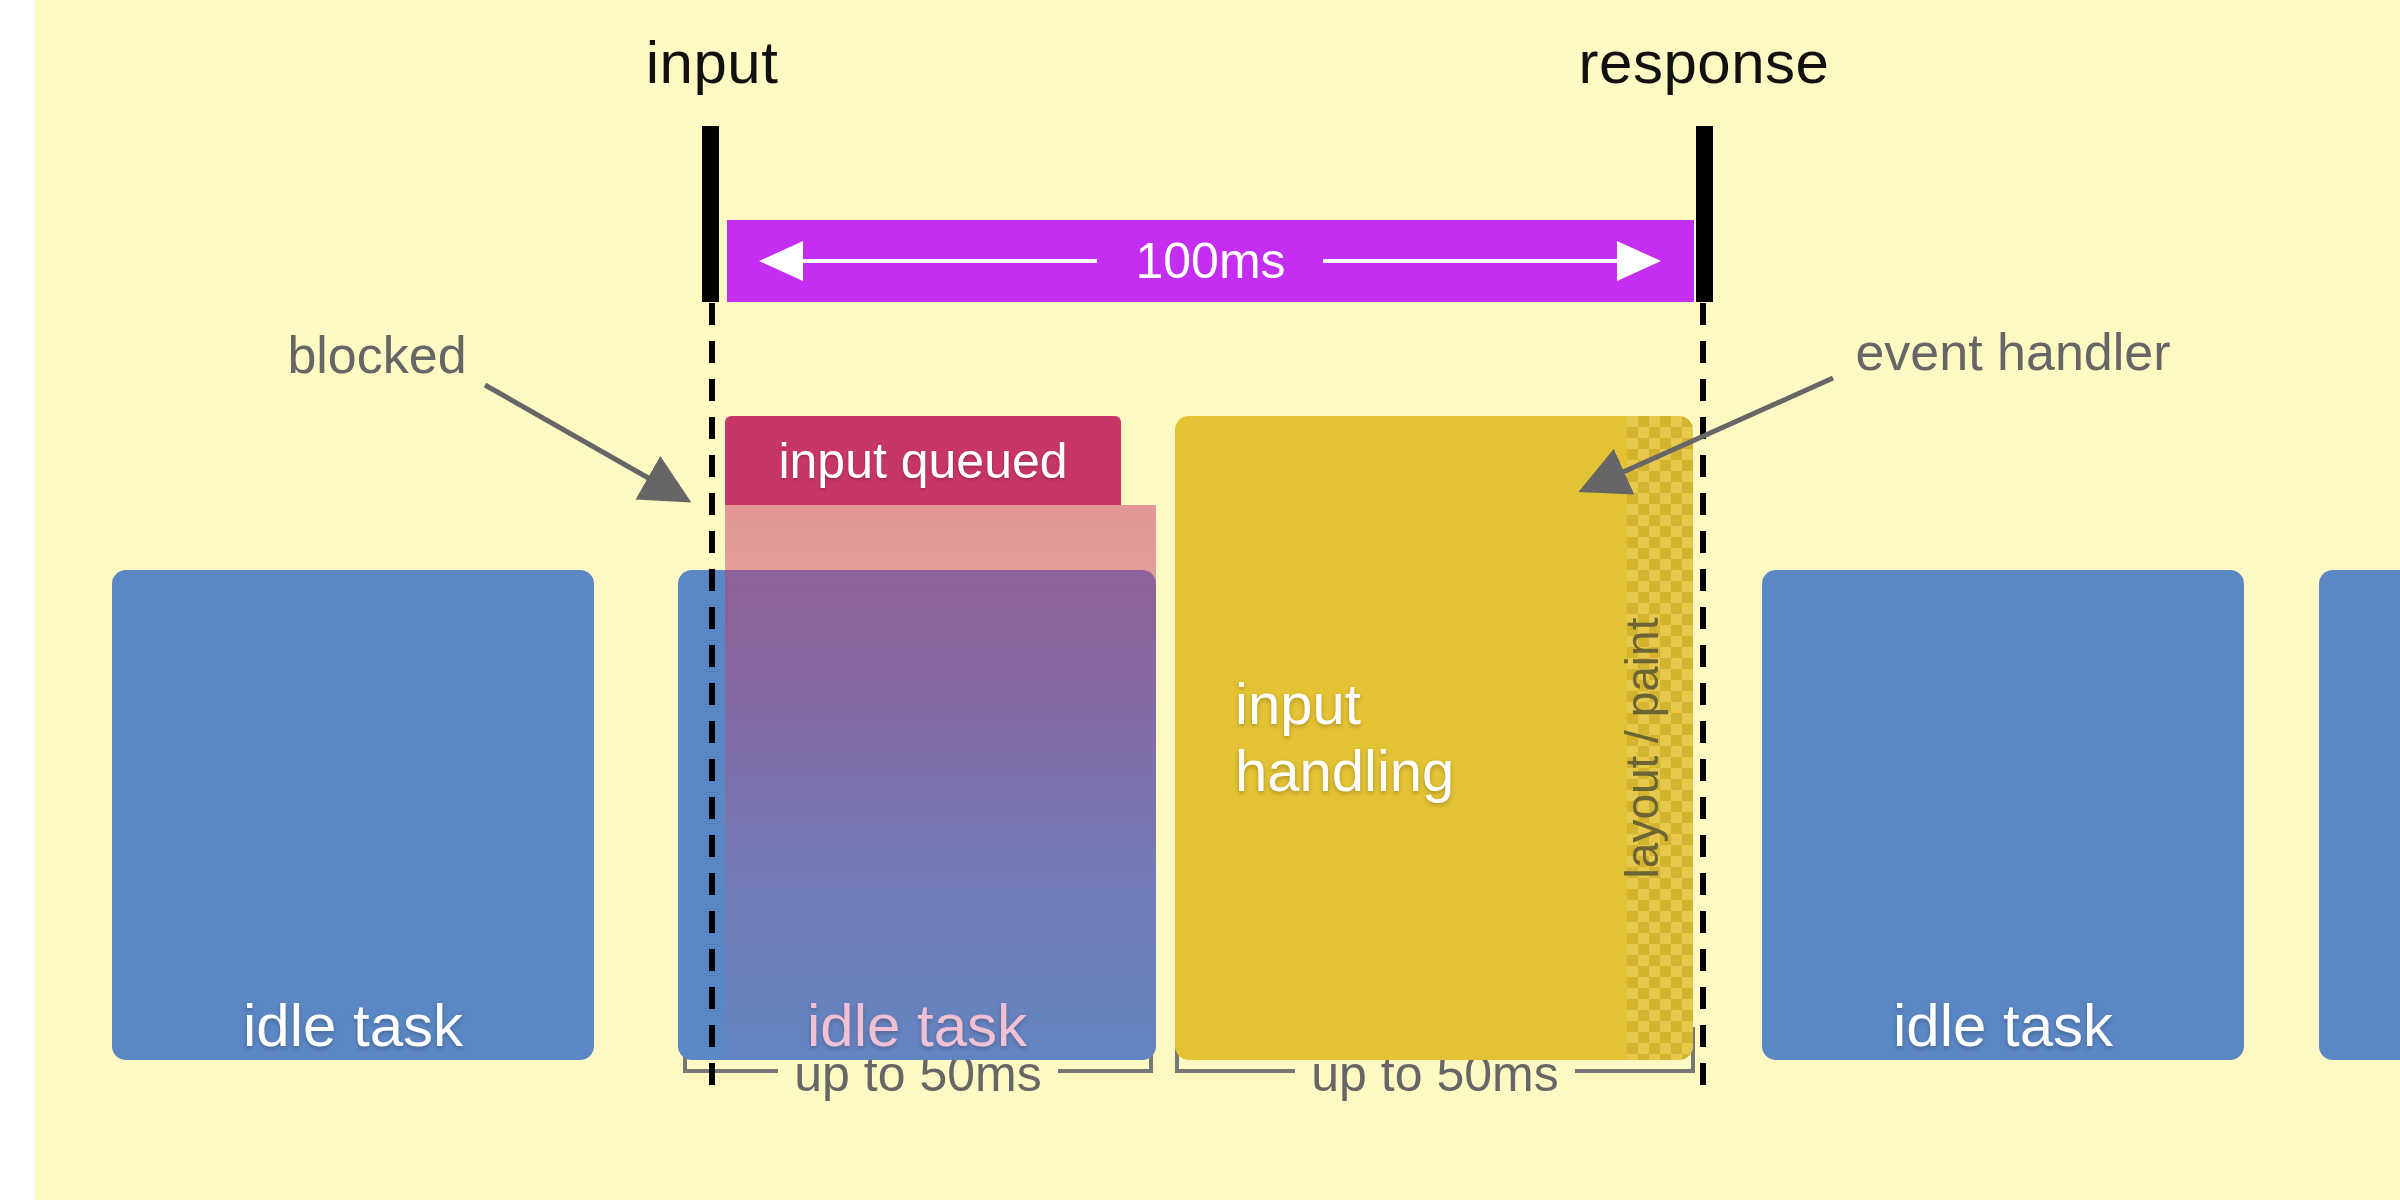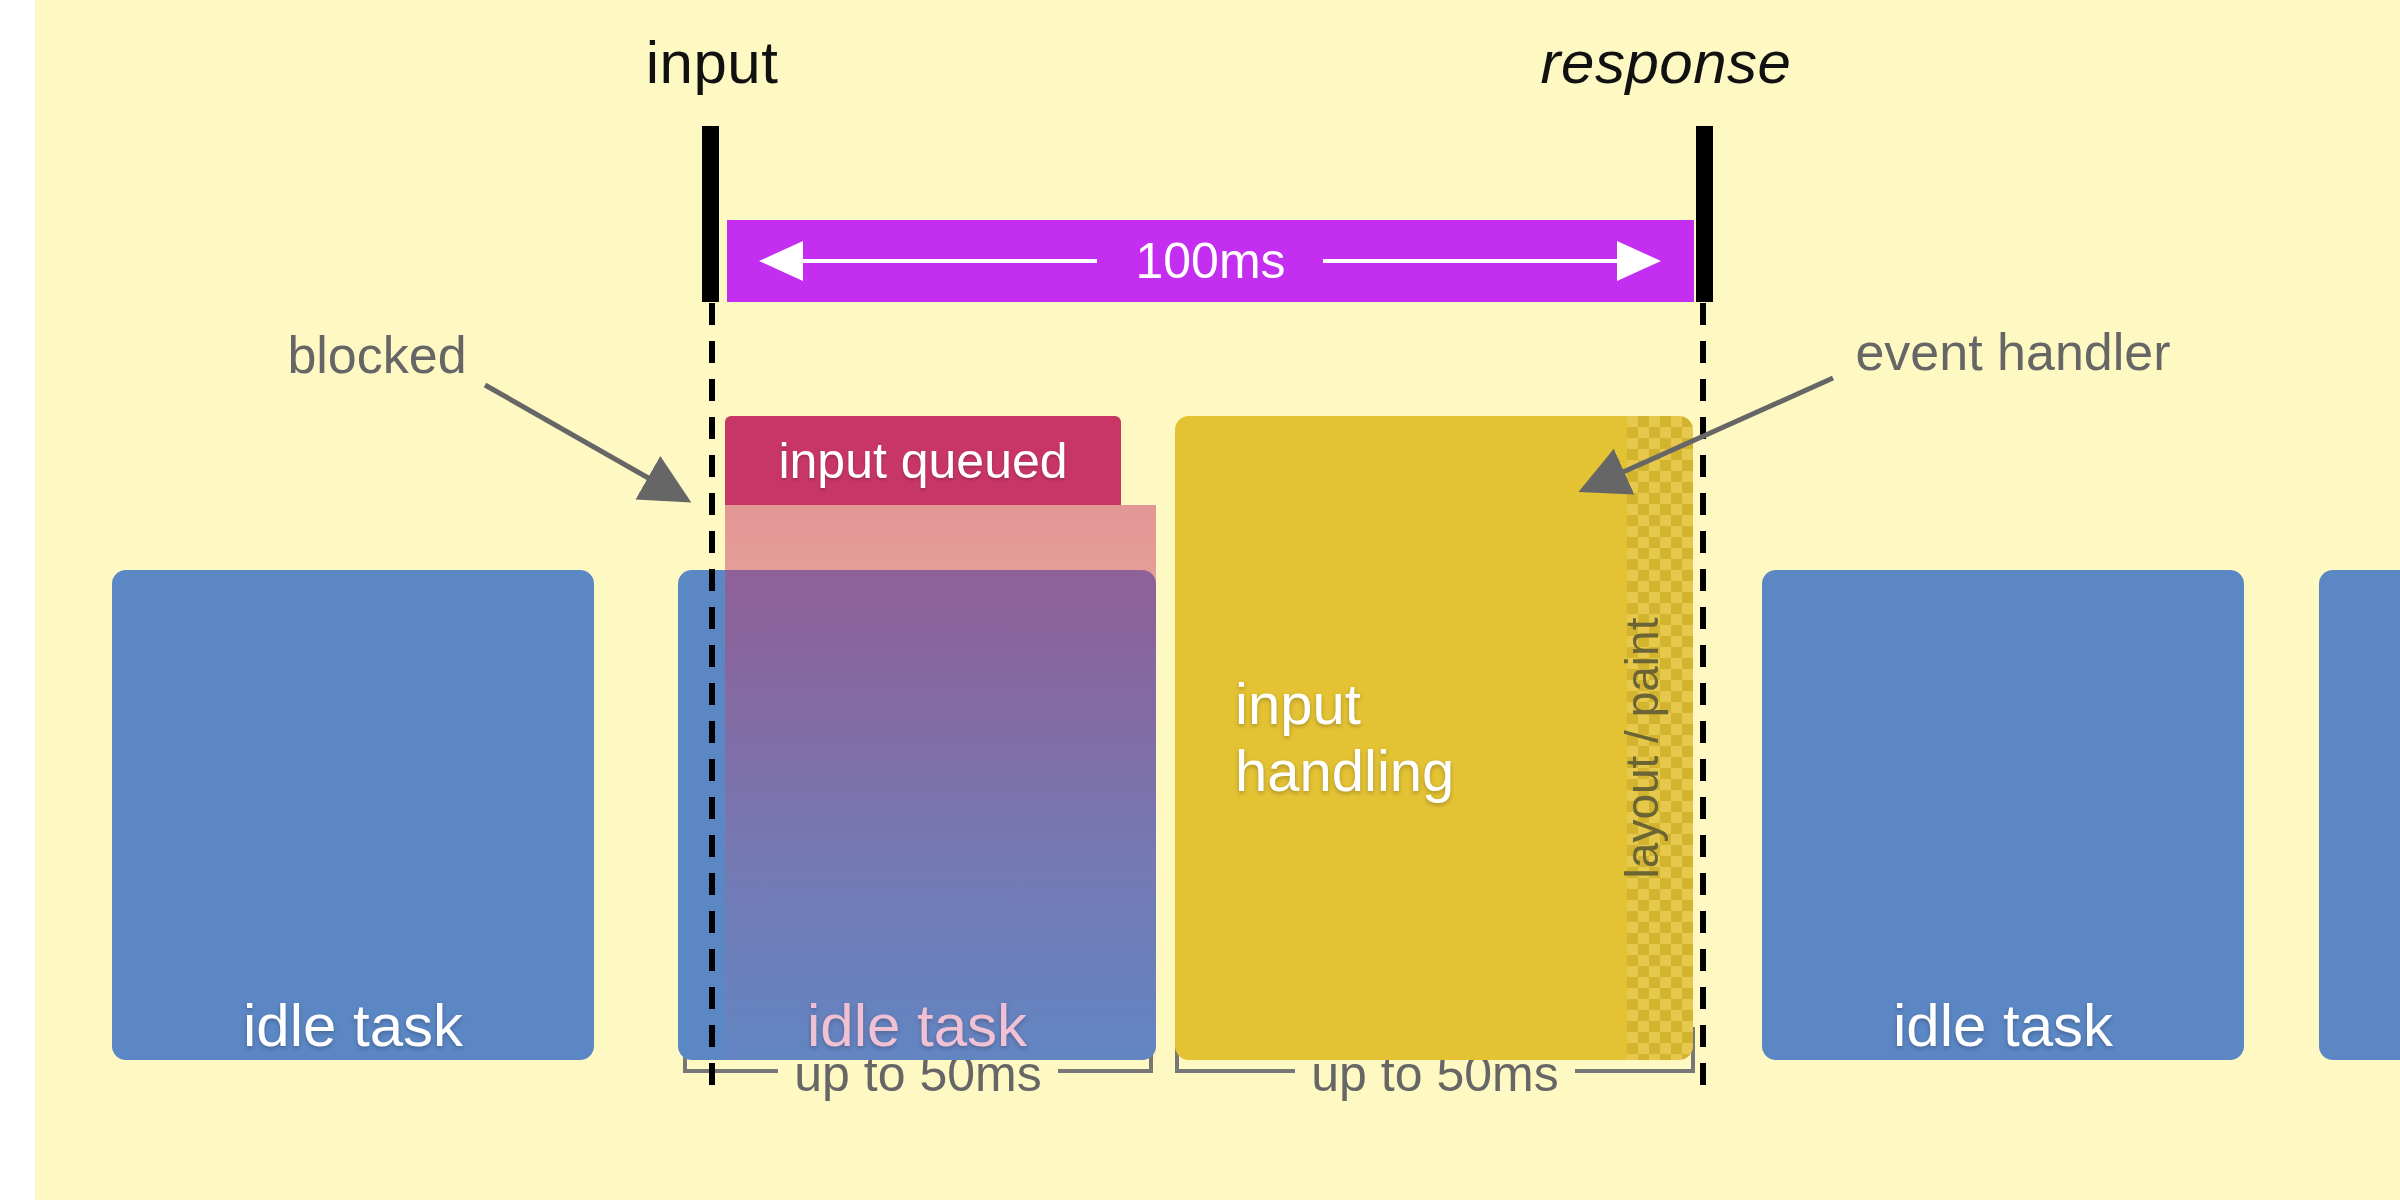--- a/index.html
+++ b/index.html
@@ -16,21 +16,21 @@
   
   .top-label {
     position: absolute;
     top: 28px;
     text-align: center;
     font-size: 60px;
     color: #111111;
     letter-spacing: 0.5px;
   }
   .top-label.input    { left: 527px;  width: 300px; }
-  .top-label.response { left: 1431px; width: 400px; font-style: italic; }
+  .top-label.response { left: 1469px; width: 400px; }
 
   
   .marker {
     position: absolute;
     top: 126px;
     width: 17px;
     height: 176px;
     background: #000000;
   }
   .marker.left  { left: 667px; }

